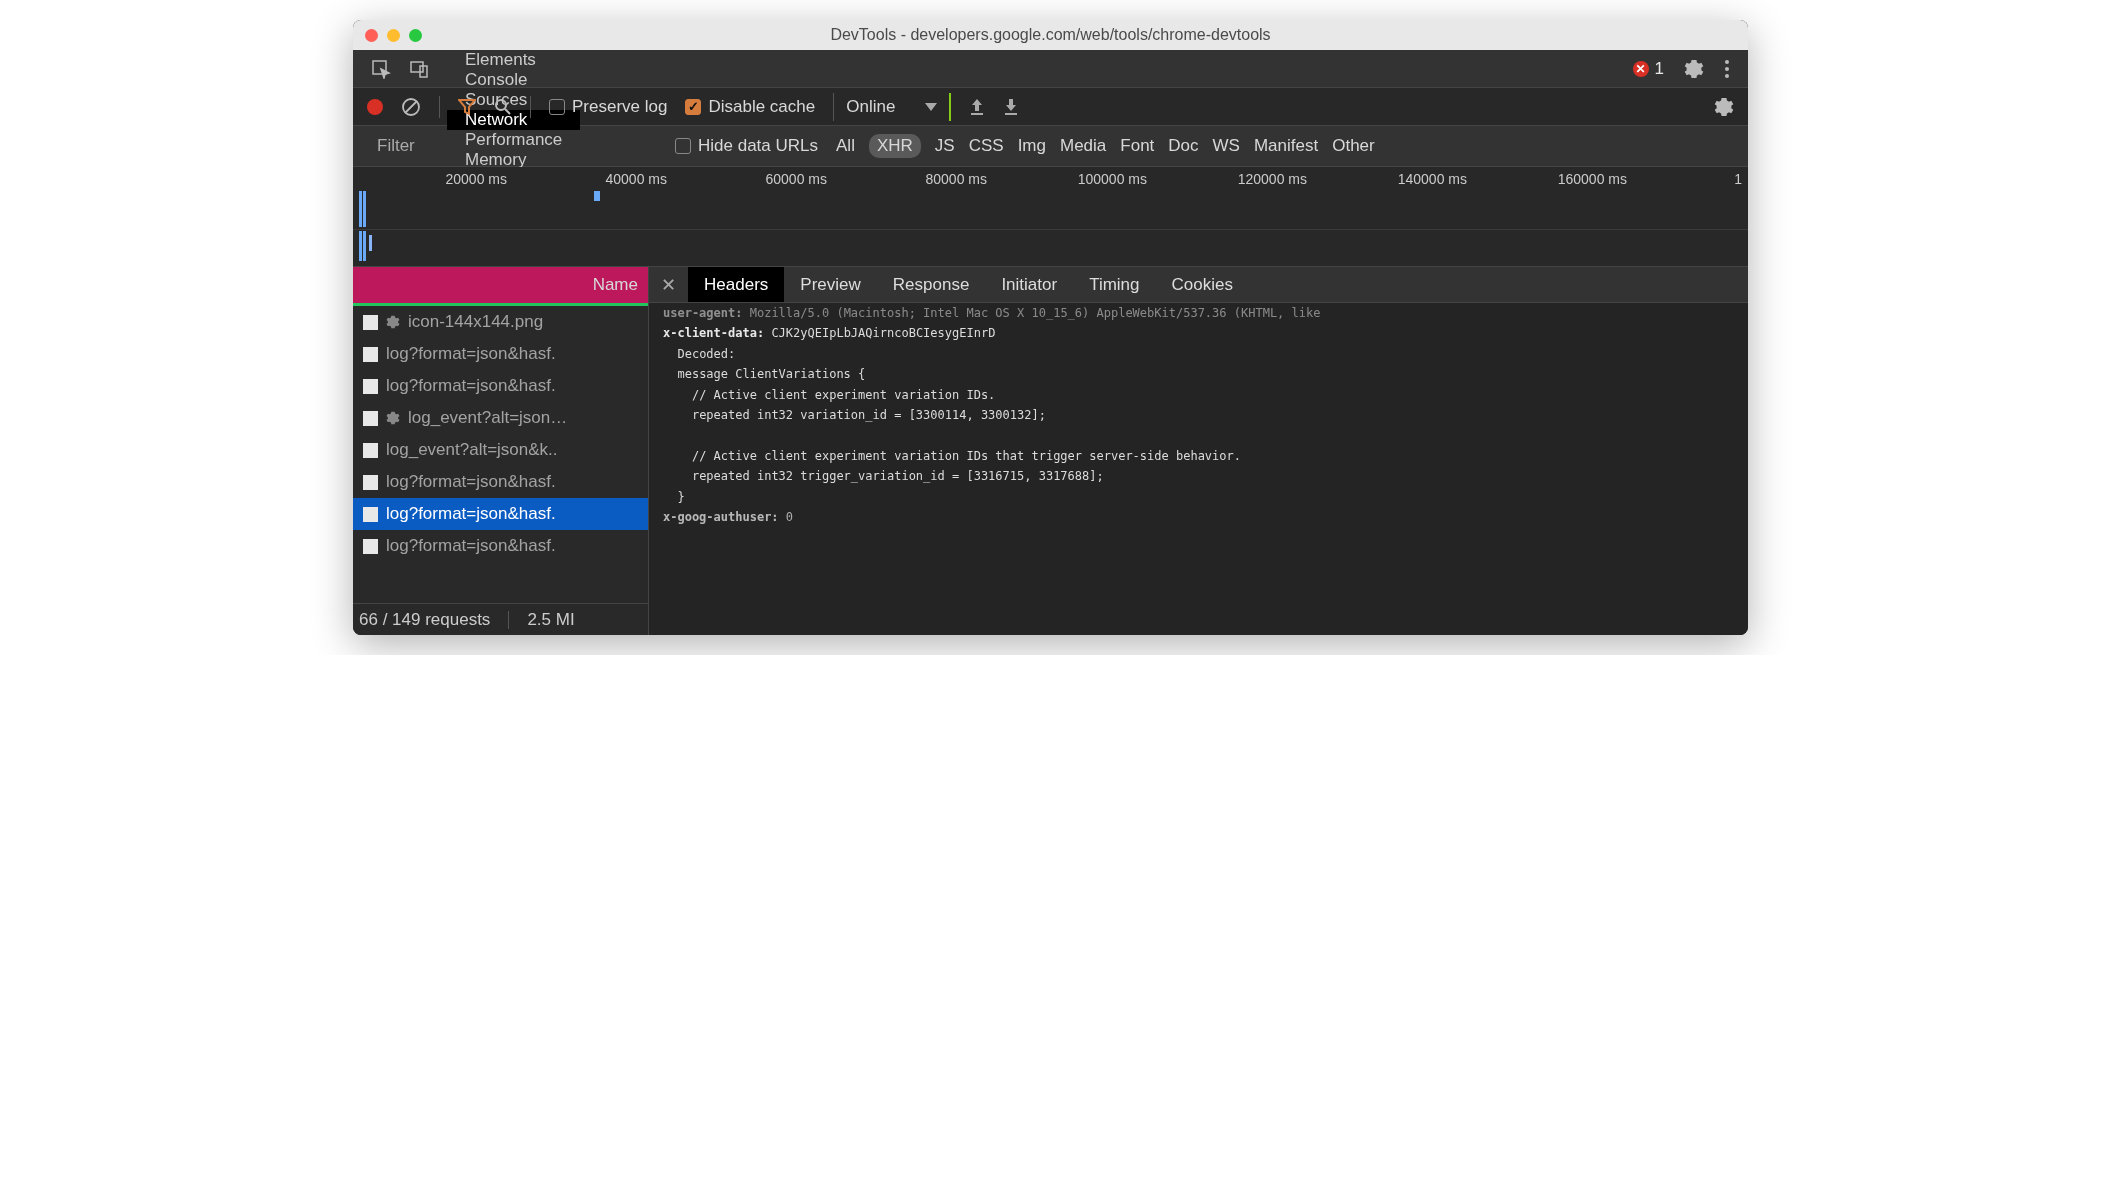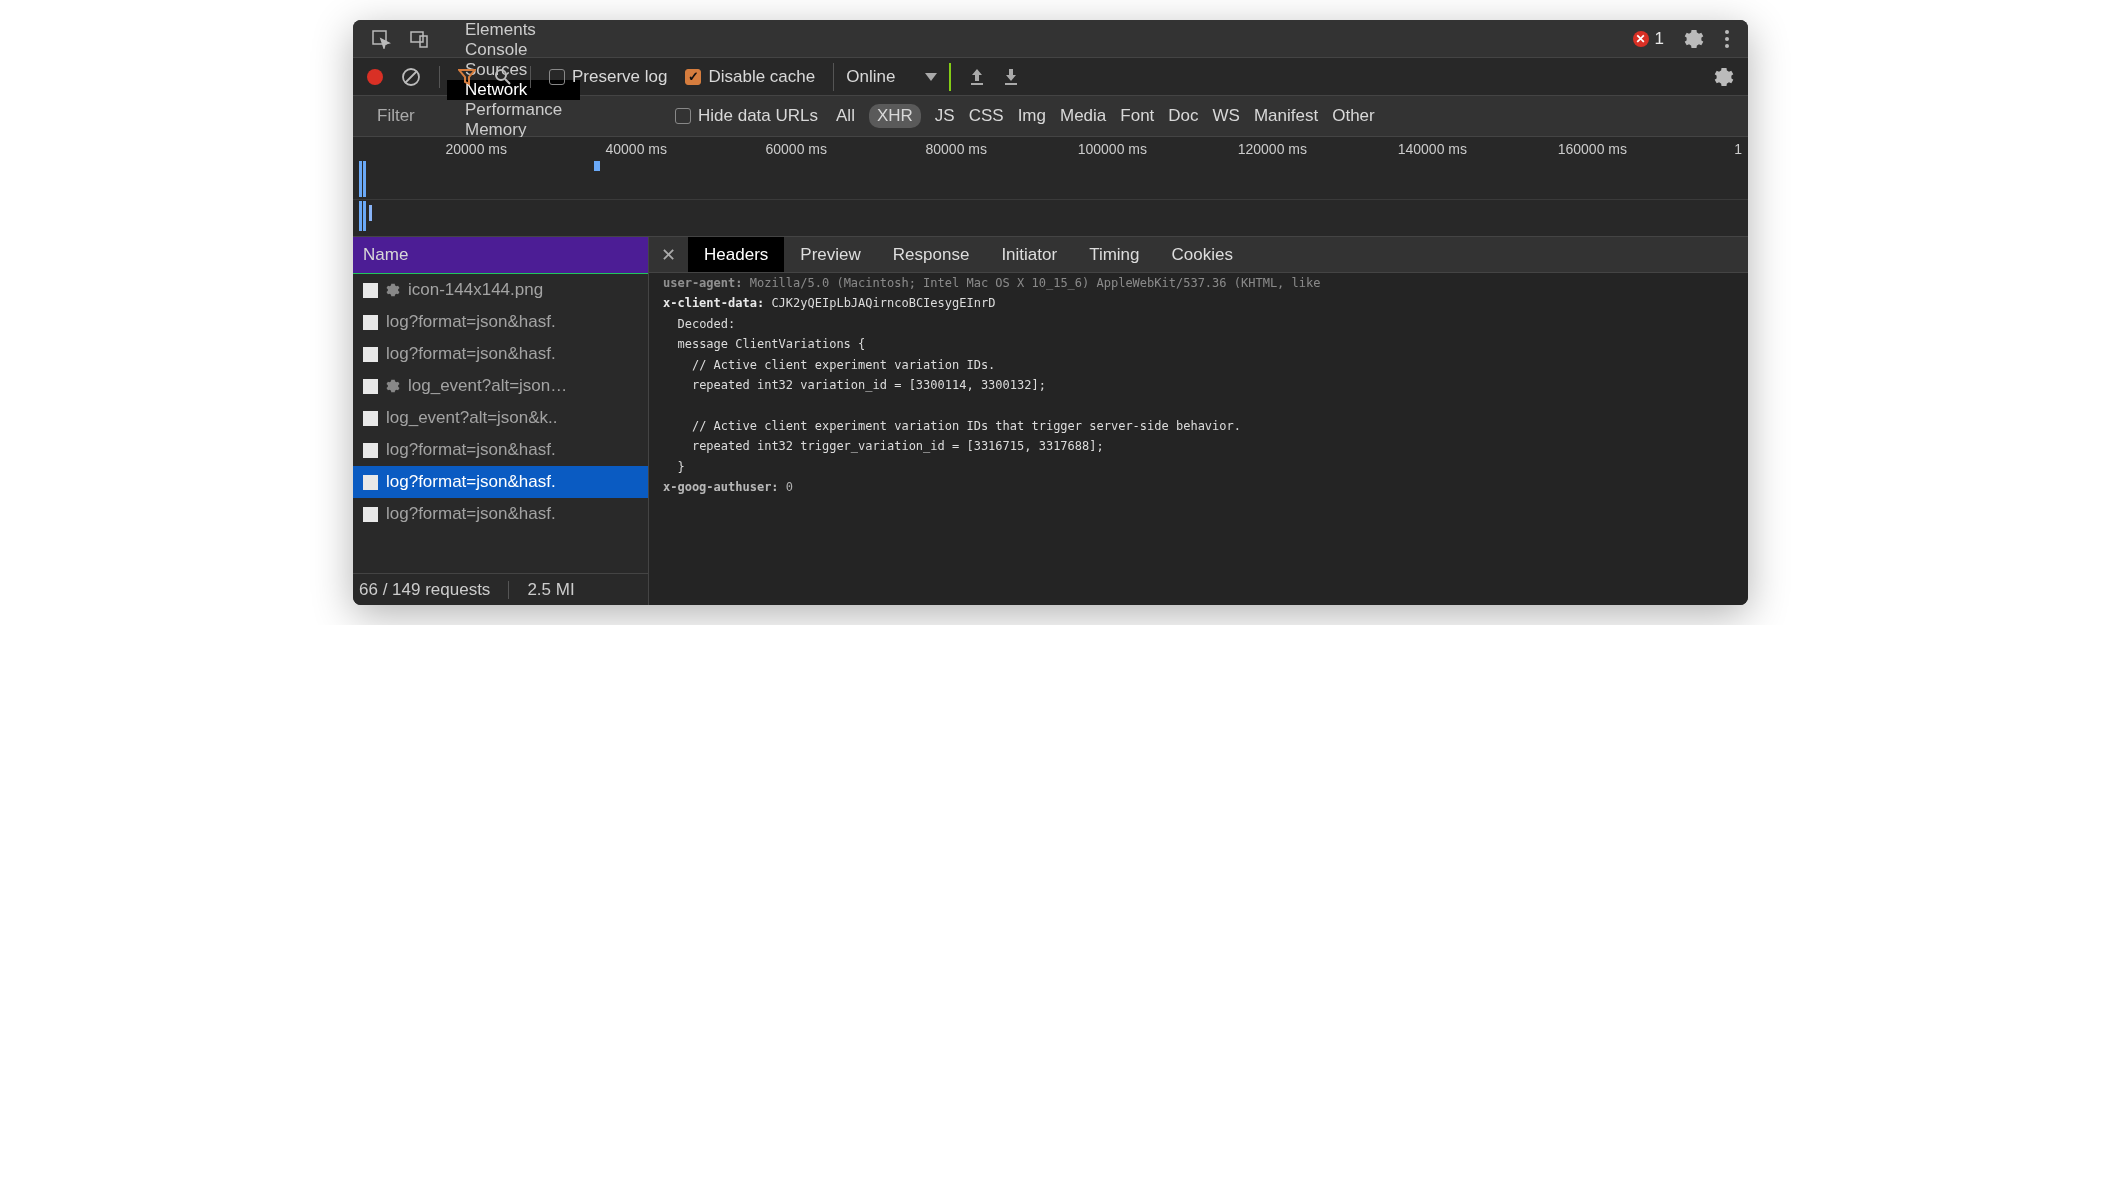--- a/index.html
+++ b/index.html
@@ -193,23 +193,24 @@
     height: 368px;
   }
   .req-panel {
     width: 296px;
     background: #292929;
     border-right: 1px solid #444;
     display: flex;
     flex-direction: column;
   }
   .req-header {
-    background: #4c1d95;
+    background: #be185d;
     padding: 8px 10px;
-    border-bottom: 1px solid #22c55e;
+    border-bottom: 3px solid #22c55e;
+    text-align: right;
   }
   .req-list {
     flex: 1;
     overflow: hidden;
   }
   .req-row {
     display: flex;
     align-items: center;
     gap: 8px;
     padding: 6px 10px;
@@ -275,20 +276,28 @@
     line-height: 1.7;
     white-space: pre;
   }
   .hdr-name { font-weight: bold; color: #e8e8e8; }
 </style>
 </head>
 <body>
 
 <div class="window">
 
+  <div class="titlebar">
+    <div class="traffic-lights">
+      <div class="tl red"></div>
+      <div class="tl yellow"></div>
+      <div class="tl green"></div>
+    </div>
+    <div class="titlebar-title">DevTools - developers.google.com/web/tools/chrome-devtools</div>
+  </div>
 
   <div class="tabs-row">
     <div class="tabs-left-icons">
       <span class="icon-btn">
         <svg width="20" height="20" viewBox="0 0 20 20" fill="none" stroke="#bbb" stroke-width="1.5">
             <rect x="2" y="2" width="13" height="13"></rect>
             <path d="M10 10 L18 14 L14 15 L13 19 Z" fill="#bbb"></path>
           </svg>
       </span>
       <span class="icon-btn">

